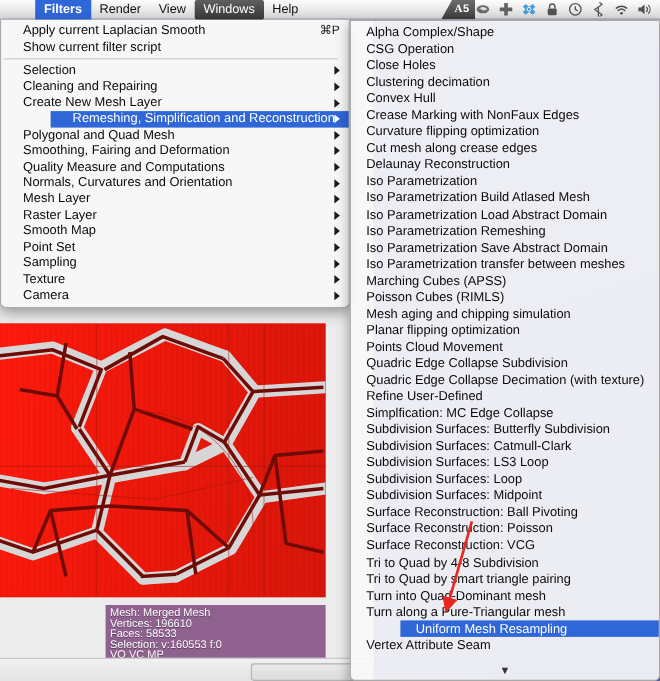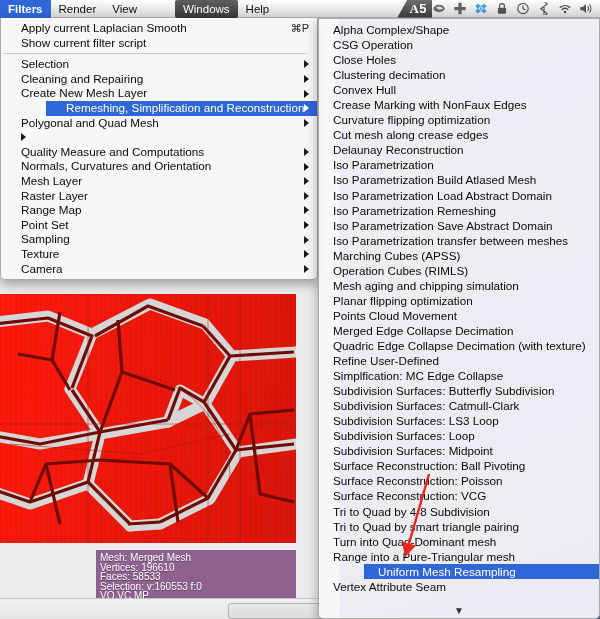--- a/index.html
+++ b/index.html
@@ -65,28 +65,28 @@
     z-index:40;
   }
   #menubar .mb-item {
     padding:0 8px; height:18px; line-height:18px; white-space:nowrap;
   }
   #menubar .mb-item.active {
     background:#2f66d8; color:#fff; font-weight:bold;
   }
   #menubar .mb-item.dimtip {
     background:linear-gradient(rgba(60,60,60,.82), rgba(40,40,40,.9));
-    color:#fff; border-radius:2px;margin-left:30px;
+    color:#fff; border-radius:2px;
   }
   #menubar .spacer { flex:1; }
   .mbicons { display:flex; align-items:center; gap:7px; padding-right:7px; }
   .mbicons .mi { width:14px; height:13px; display:block; opacity:.85; }
   .mb-appbadge {
     background:linear-gradient(#6d6d6d,#3a3a3a);
-    color:#fff; font-size:13px; padding:0 5px 0 12px; height:18px;
+    color:#fff; font-size:10px; padding:0 5px 0 12px; height:18px;
     line-height:18px; border-radius:0 0 0 0;
     clip-path: polygon(10px 0, 100% 0, 100% 100%, 0 100%);
     font-weight:bold; letter-spacing:.5px;
   }
 
   
   .menu {
     position:absolute;
     background:rgba(247,247,247,0.93);
     border:1px solid #a9a9a9;
@@ -193,21 +193,21 @@
     <div>Selection: v:160553 f:0</div>
     <div>VQ VC MP</div>
   </div>
 
   <div id="bottombar"></div>
   <div id="scrollfield"></div>
 
 </div>
 
 <div id="menubar">
-  <div id="menubar-items" style="display:flex;align-items:center;">
+  <div id="menubar-items" style="display:flex;align-items:center;padding-left:32px;">
       <div class="mb-item active">Filters</div>
       <div class="mb-item">Render</div>
       <div class="mb-item">View</div>
       <div class="mb-item dimtip">Windows</div>
       <div class="mb-item">Help</div>
     </div>
   <div class="spacer"></div>
   <div class="mb-appbadge">
     <span style="font-family:'Liberation Serif',serif;">A</span><span>5</span>
   </div>
@@ -278,40 +278,41 @@
       </div>
       <div class="mrow sel">
         <span>Remeshing, Simplification and Reconstruction</span>
         <span class="arrow"></span>
       </div>
       <div class="mrow">
         <span>Polygonal and Quad Mesh</span>
         <span class="arrow"></span>
       </div>
       <div class="mrow">
+        <span>Smoothing, Fairing and Deformation</span>
         <span class="arrow"></span>
       </div>
       <div class="mrow">
         <span>Quality Measure and Computations</span>
         <span class="arrow"></span>
       </div>
       <div class="mrow">
         <span>Normals, Curvatures and Orientation</span>
         <span class="arrow"></span>
       </div>
       <div class="mrow">
         <span>Mesh Layer</span>
         <span class="arrow"></span>
       </div>
       <div class="mrow">
         <span>Raster Layer</span>
         <span class="arrow"></span>
       </div>
       <div class="mrow">
-        <span>Range Map</span>
+        <span>Smooth Map</span>
         <span class="arrow"></span>
       </div>
       <div class="mrow">
         <span>Point Set</span>
         <span class="arrow"></span>
       </div>
       <div class="mrow">
         <span>Sampling</span>
         <span class="arrow"></span>
       </div>
@@ -370,33 +371,33 @@
       <div class="mrow">
         <span>Iso Parametrization Save Abstract Domain</span>
       </div>
       <div class="mrow">
         <span>Iso Parametrization transfer between meshes</span>
       </div>
       <div class="mrow">
         <span>Marching Cubes (APSS)</span>
       </div>
       <div class="mrow">
-        <span>Operation Cubes (RIMLS)</span>
+        <span>Poisson Cubes (RIMLS)</span>
       </div>
       <div class="mrow">
         <span>Mesh aging and chipping simulation</span>
       </div>
       <div class="mrow">
         <span>Planar flipping optimization</span>
       </div>
       <div class="mrow">
         <span>Points Cloud Movement</span>
       </div>
       <div class="mrow">
-        <span>Merged Edge Collapse Decimation</span>
+        <span>Quadric Edge Collapse Subdivision</span>
       </div>
       <div class="mrow">
         <span>Quadric Edge Collapse Decimation (with texture)</span>
       </div>
       <div class="mrow">
         <span>Refine User-Defined</span>
       </div>
       <div class="mrow">
         <span>Simplfication: MC Edge Collapse</span>
       </div>
@@ -427,21 +428,21 @@
       <div class="mrow">
         <span>Tri to Quad by 4-8 Subdivision</span>
       </div>
       <div class="mrow">
         <span>Tri to Quad by smart triangle pairing</span>
       </div>
       <div class="mrow">
         <span>Turn into Quad-Dominant mesh</span>
       </div>
       <div class="mrow">
-        <span>Range into a Pure-Triangular mesh</span>
+        <span>Turn along a Pure-Triangular mesh</span>
       </div>
       <div class="mrow sel">
         <span>Uniform Mesh Resampling</span>
       </div>
       <div class="mrow">
         <span>Vertex Attribute Seam</span>
       </div>
     </div>
   <div class="scrolldown">▼</div>
 </div>

